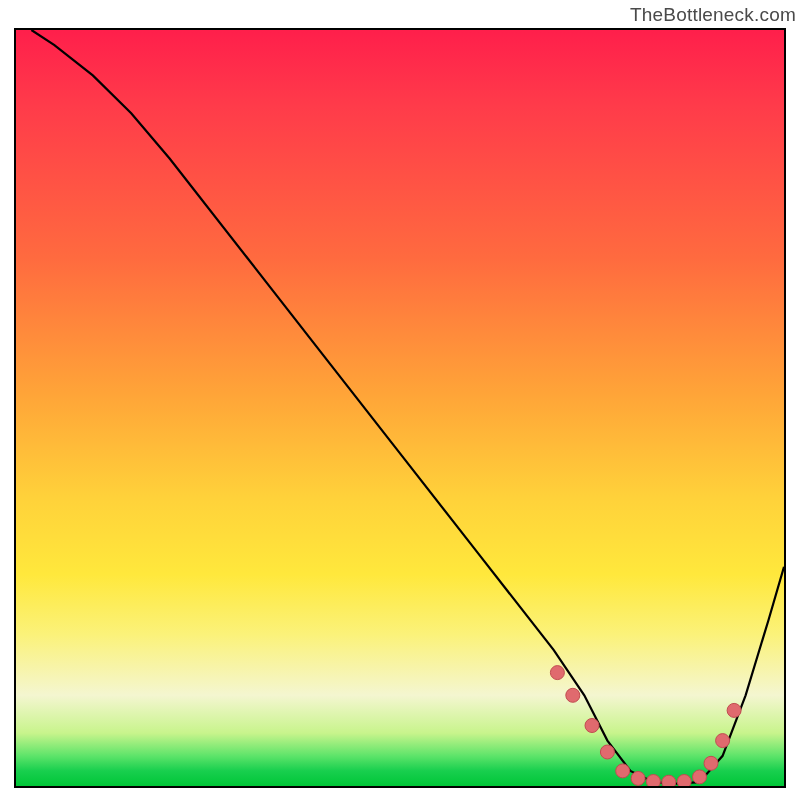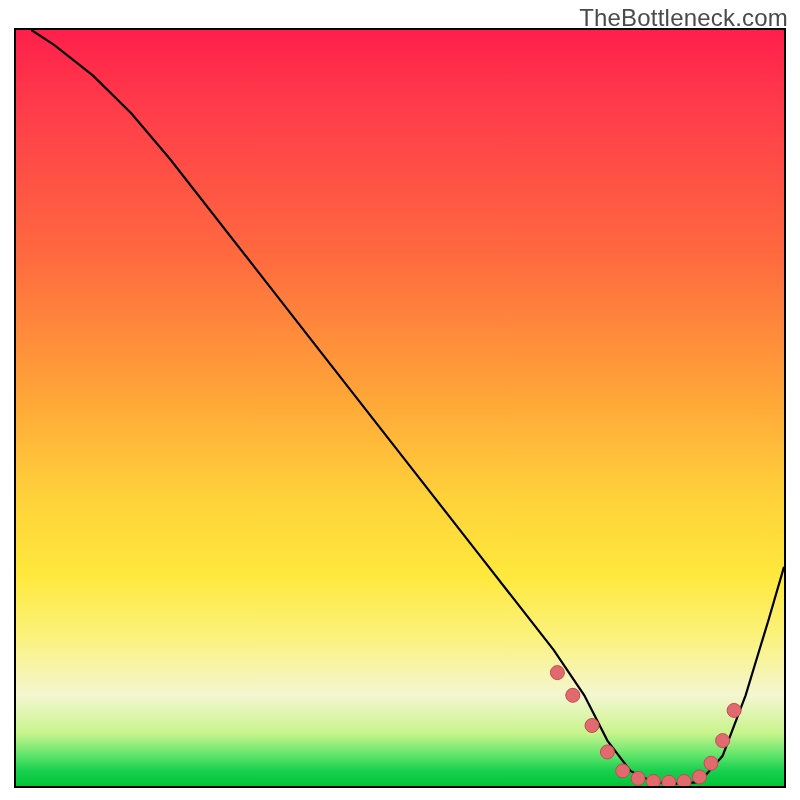--- a/index.html
+++ b/index.html
@@ -12,22 +12,22 @@
     font-family: Arial, Helvetica, sans-serif;
   }
   .stage {
     position: relative;
     width: 800px;
     height: 800px;
   }
   .watermark {
     position: absolute;
     top: 4px;
-    right: 12px;
-    font-size: 24px;
+    right: 4px;
+    font-size: 19px;
     font-weight: 400;
     color: #4a4a4a;
     letter-spacing: 0.2px;
     z-index: 10;
   }
   .plot-frame {
     position: absolute;
     left: 14px;
     top: 28px;
     width: 772px;

